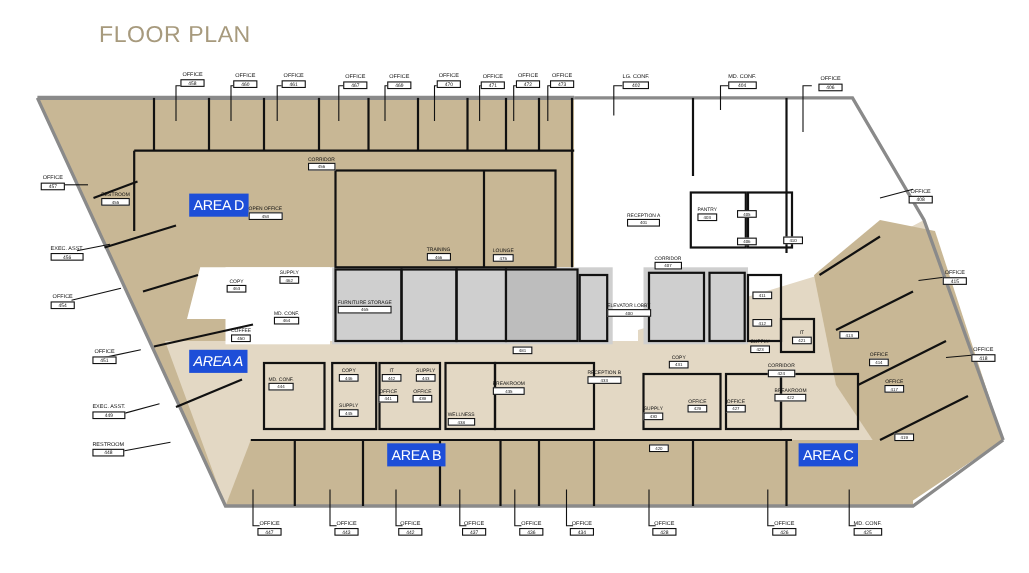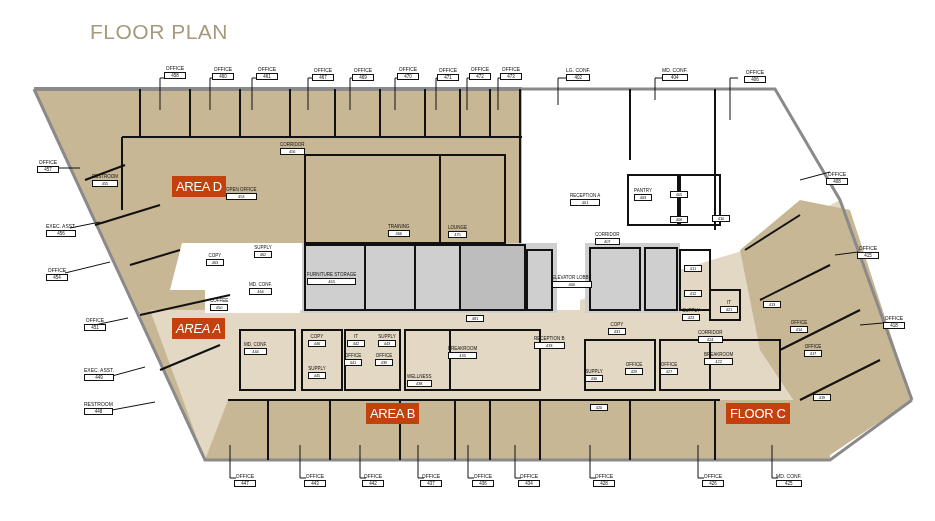--- a/index.html
+++ b/index.html
@@ -1,21 +1,21 @@
 <!DOCTYPE html>
 <html><head>
 <meta charset="utf-8">
 <style>
   html,body{margin:0;padding:0;background:#ffffff;}
   body{width:935px;height:521px;position:relative;overflow:hidden;font-family:"Liberation Sans",sans-serif;}
   #title{position:absolute;left:90px;top:20px;font-size:21px;color:#a79a7d;letter-spacing:0.5px;font-family:"Liberation Sans",sans-serif;}
   #plan{position:absolute;left:0;top:0;}
   .lbl{position:absolute;font-size:5px;line-height:5px;color:#111;font-family:"Liberation Sans",sans-serif;white-space:nowrap;text-align:center;}
   .lbl .n{display:block;border:1px solid #111;background:#fff;padding:0 3px;margin-top:1px;font-size:4.5px;line-height:5px;min-width:14px;}
-  .area{position:absolute;background:#c2410c;color:#ffffff;font-size:13px;padding:3px 4px;line-height:15px;font-family:"Liberation Sans",sans-serif;letter-spacing:-0.3px;}
+  .area{position:absolute;background:#1d4ed8;color:#ffffff;font-size:13px;padding:3px 4px;line-height:15px;font-family:"Liberation Sans",sans-serif;letter-spacing:-0.3px;}
   .inlbl{position:absolute;font-size:4.5px;line-height:5px;color:#111;white-space:nowrap;text-align:center;}
   .inlbl .n{display:block;border:1px solid #111;background:#fff;padding:0 2px;margin-top:1px;font-size:4px;min-width:12px;}
 </style>
 </head>
 <body>
 
 <div id="title">FLOOR PLAN</div>
 
 <svg id="plan" width="935" height="521" viewBox="0 0 935 521">
 
@@ -131,22 +131,22 @@
     <polyline points="468,445 468,478 474,478"></polyline>
     <polyline points="515,445 515,478 521,478"></polyline>
     <polyline points="590,445 590,478 596,478"></polyline>
     <polyline points="698,445 698,478 704,478"></polyline>
     <polyline points="772,445 772,478 778,478"></polyline>
   </g>
 </svg>
 
 <div class="area" style="left:172px;top:176px;">AREA D</div>
 <div class="area" style="left:172px;top:318px;font-style:italic;">AREA A</div>
-<div class="area" style="left:366px;top:403px;text-align:center;">AREA B</div>
-<div class="area" style="left:726px;top:403px;">FLOOR C</div>
+<div class="area" style="left:352px;top:403px;text-align:center;">AREA B</div>
+<div class="area" style="left:726px;top:403px;">AREA C</div>
 
 <div class="lbl" style="left:164px;top:66px;"><span>OFFICE</span><span class="n">458</span></div>
 <div class="lbl" style="left:212px;top:67px;"><span>OFFICE</span><span class="n">460</span></div>
 <div class="lbl" style="left:256px;top:67px;"><span>OFFICE</span><span class="n">461</span></div>
 <div class="lbl" style="left:312px;top:68px;"><span>OFFICE</span><span class="n">467</span></div>
 <div class="lbl" style="left:352px;top:68px;"><span>OFFICE</span><span class="n">469</span></div>
 <div class="lbl" style="left:397px;top:67px;"><span>OFFICE</span><span class="n">470</span></div>
 <div class="lbl" style="left:437px;top:68px;"><span>OFFICE</span><span class="n">471</span></div>
 <div class="lbl" style="left:469px;top:67px;"><span>OFFICE</span><span class="n">472</span></div>
 <div class="lbl" style="left:500px;top:67px;"><span>OFFICE</span><span class="n">473</span></div>

